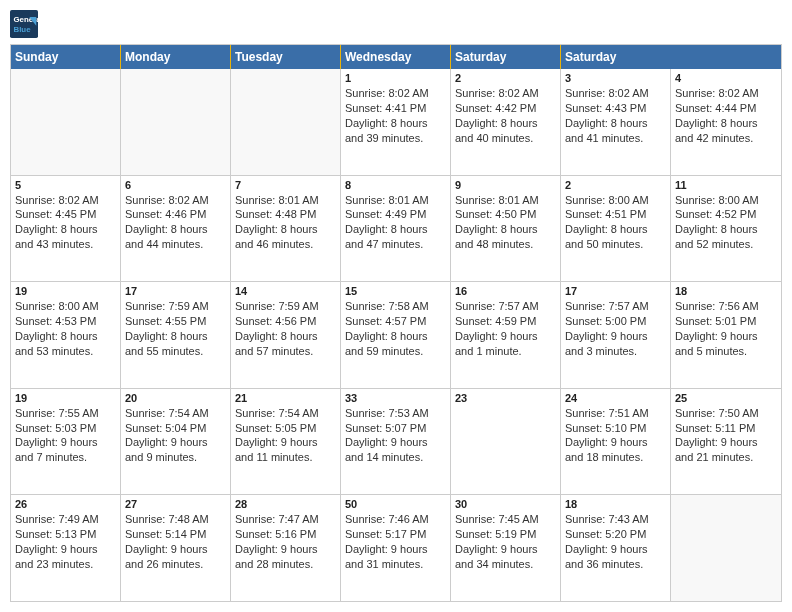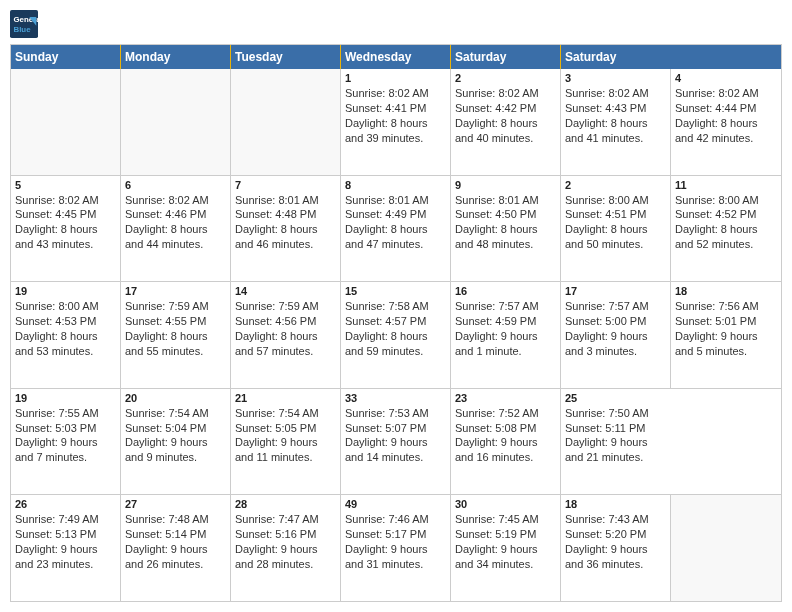--- a/index.html
+++ b/index.html
@@ -230,42 +230,45 @@
           <div class="cal-cell">
             <span class="day-num">21</span>
             <div class="cell-text">Sunrise: 7:54 AM<br>Sunset: 5:05 PM<br>Daylight: 9 hours and 11 minutes.</div>
           </div>
           <div class="cal-cell">
             <span class="day-num">33</span>
             <div class="cell-text">Sunrise: 7:53 AM<br>Sunset: 5:07 PM<br>Daylight: 9 hours and 14 minutes.</div>
           </div>
           <div class="cal-cell">
             <span class="day-num">23</span>
-            <div class="cell-text">Sunrise: 7:52 AM<br>Sunset: 5:08 PM<br>Daylight: 9 hours and 16 minutes.</div>
+          </div>
+          <div class="cal-cell">
+            <span class="day-num">24</span>
+            <div class="cell-text">Sunrise: 7:51 AM<br>Sunset: 5:10 PM<br>Daylight: 9 hours and 18 minutes.</div>
           </div>
           <div class="cal-cell">
             <span class="day-num">25</span>
             <div class="cell-text">Sunrise: 7:50 AM<br>Sunset: 5:11 PM<br>Daylight: 9 hours and 21 minutes.</div>
           </div>
         </div>
         <div class="cal-row">
           <div class="cal-cell">
             <span class="day-num">26</span>
             <div class="cell-text">Sunrise: 7:49 AM<br>Sunset: 5:13 PM<br>Daylight: 9 hours and 23 minutes.</div>
           </div>
           <div class="cal-cell">
             <span class="day-num">27</span>
             <div class="cell-text">Sunrise: 7:48 AM<br>Sunset: 5:14 PM<br>Daylight: 9 hours and 26 minutes.</div>
           </div>
           <div class="cal-cell">
             <span class="day-num">28</span>
             <div class="cell-text">Sunrise: 7:47 AM<br>Sunset: 5:16 PM<br>Daylight: 9 hours and 28 minutes.</div>
           </div>
           <div class="cal-cell">
-            <span class="day-num">49</span>
+            <span class="day-num">50</span>
             <div class="cell-text">Sunrise: 7:46 AM<br>Sunset: 5:17 PM<br>Daylight: 9 hours and 31 minutes.</div>
           </div>
           <div class="cal-cell">
             <span class="day-num">30</span>
             <div class="cell-text">Sunrise: 7:45 AM<br>Sunset: 5:19 PM<br>Daylight: 9 hours and 34 minutes.</div>
           </div>
           <div class="cal-cell">
             <span class="day-num">18</span>
             <div class="cell-text">Sunrise: 7:43 AM<br>Sunset: 5:20 PM<br>Daylight: 9 hours and 36 minutes.</div>
           </div>

